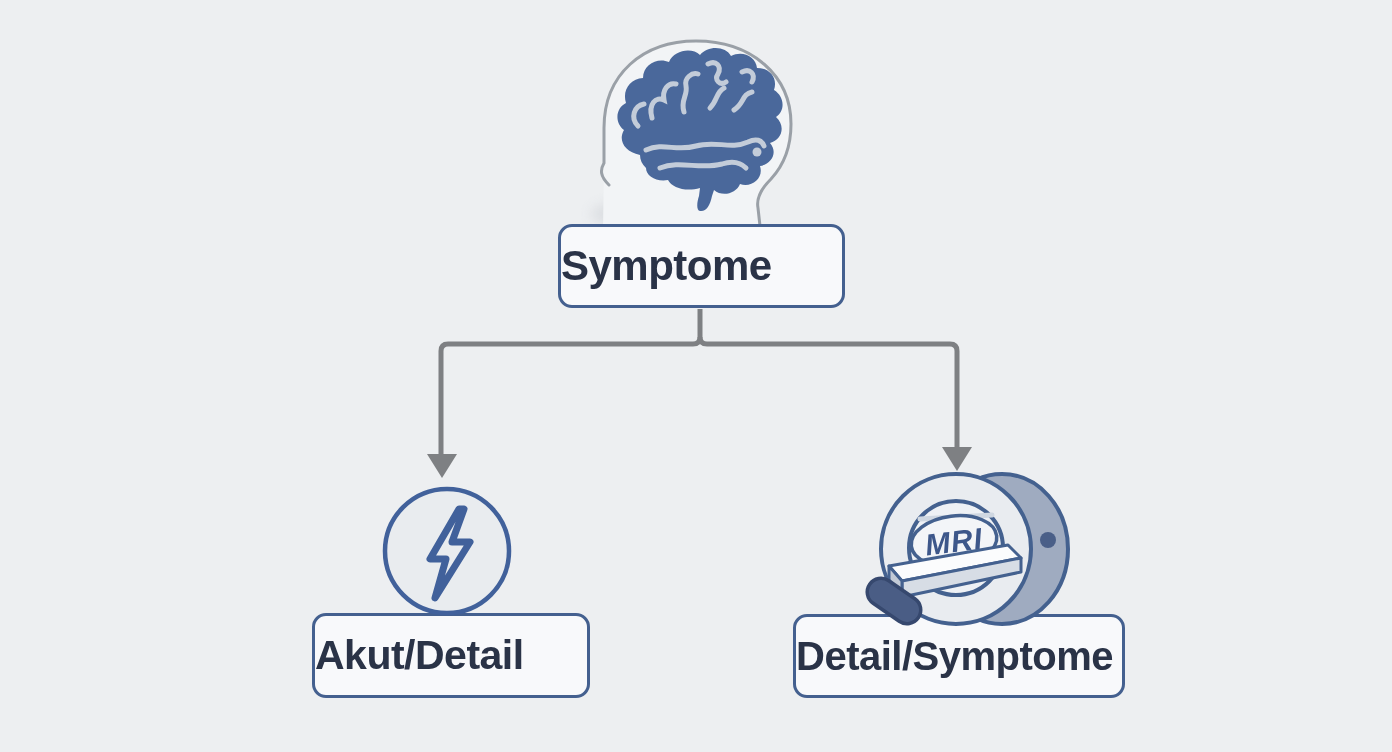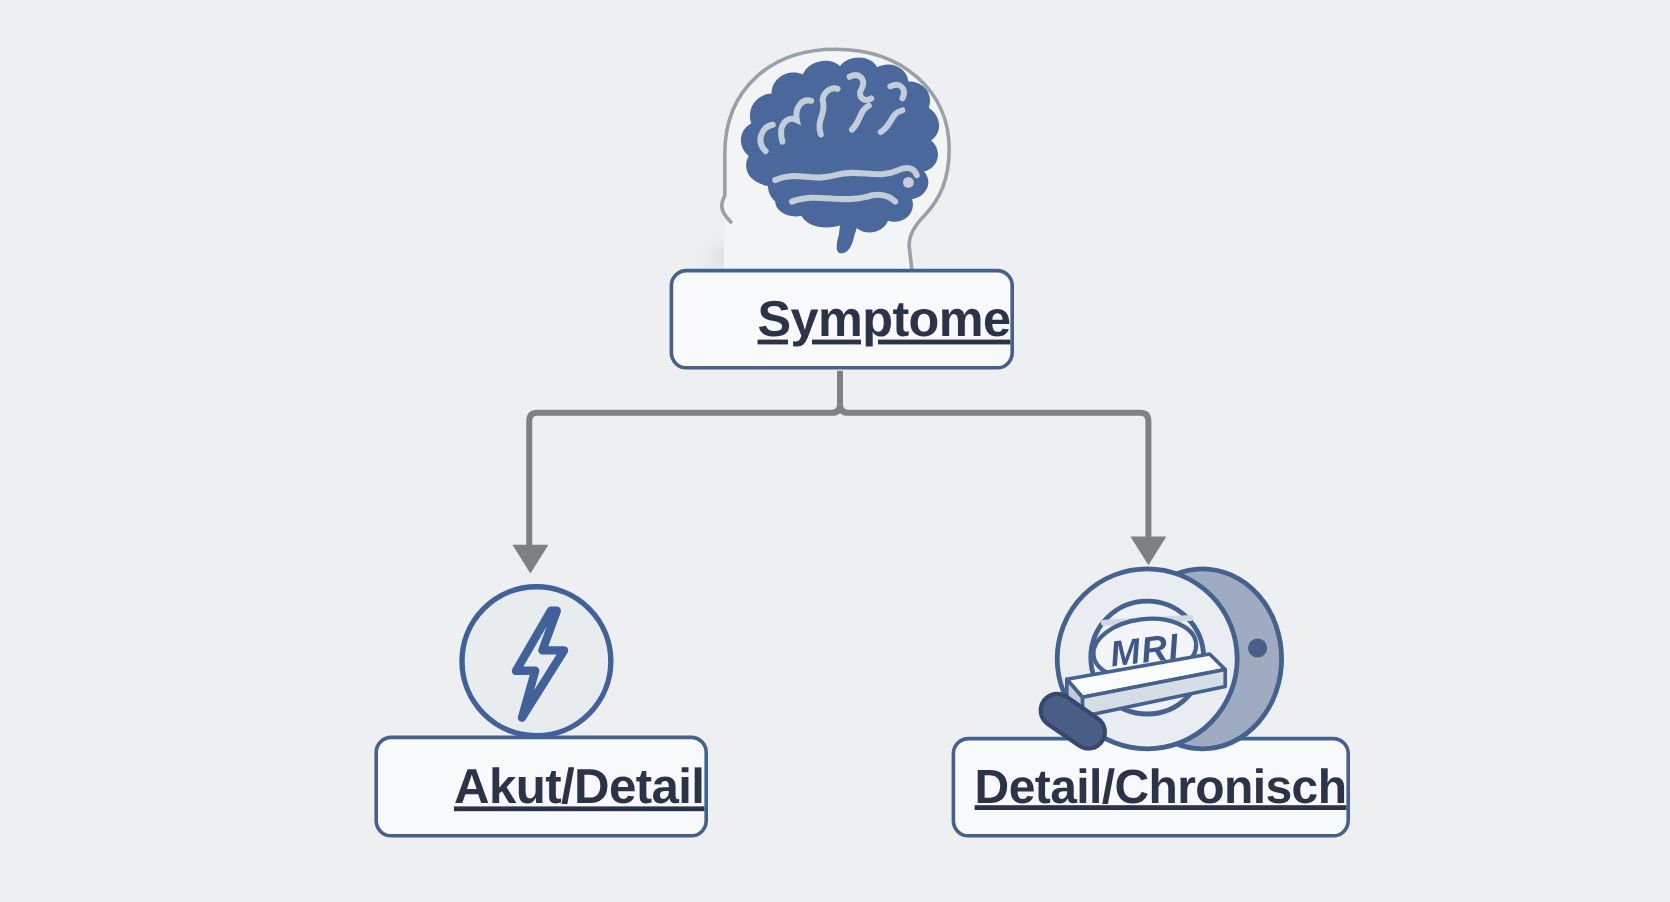--- a/index.html
+++ b/index.html
@@ -8,25 +8,24 @@
     background:#edeff1;
     font-family:"Liberation Sans", sans-serif;
   }
   .layer{position:absolute;left:0;top:0;width:1392px;height:752px;}
   .node{
     position:absolute;
     box-sizing:border-box;
     border:3px solid #44608f;
     border-radius:14px;
     background:#f8f9fb;
-    display:flex;align-items:center;justify-content:flex-end;
+    display:flex;align-items:center;justify-content:flex-start;
     color:#2a3347;font-weight:700;
     letter-spacing:-0.5px;
     z-index:2;
-    text-decoration:underline;
   }
   #node-symptome{left:558px;top:224px;width:287px;height:84px;font-size:42px;}
   #node-akut{left:312px;top:613px;width:278px;height:85px;font-size:41px;}
   #node-detail{left:793px;top:614px;width:332px;height:84px;font-size:40px;}
   #back-layer{z-index:1;}
   #front-layer{z-index:3;}
 </style>
 </head>
 <body>
 
@@ -96,21 +95,21 @@
 
 <div class="node" id="node-symptome">
   <span>Symptome</span>
 </div>
 
 <div class="node" id="node-akut">
   <span>Akut/Detail</span>
 </div>
 
 <div class="node" id="node-detail">
-  <span>Detail/Chronisch</span>
+  <span>Detail/Symptome</span>
 </div>
 
 <svg id="front-layer" class="layer" viewBox="0 0 1392 752">
 
   <g>
     <circle cx="447" cy="551" r="62" fill="#e9ecef" stroke="#41619b" stroke-width="4.5"></circle>
     <path d="M 459 509 L 430 559 L 446 559 L 435 598 L 470 542 L 452 542 L 464 509 Z" fill="none" stroke="#41619b" stroke-width="7" stroke-linejoin="round" stroke-linecap="round"></path>
   </g>
 
   <g>

